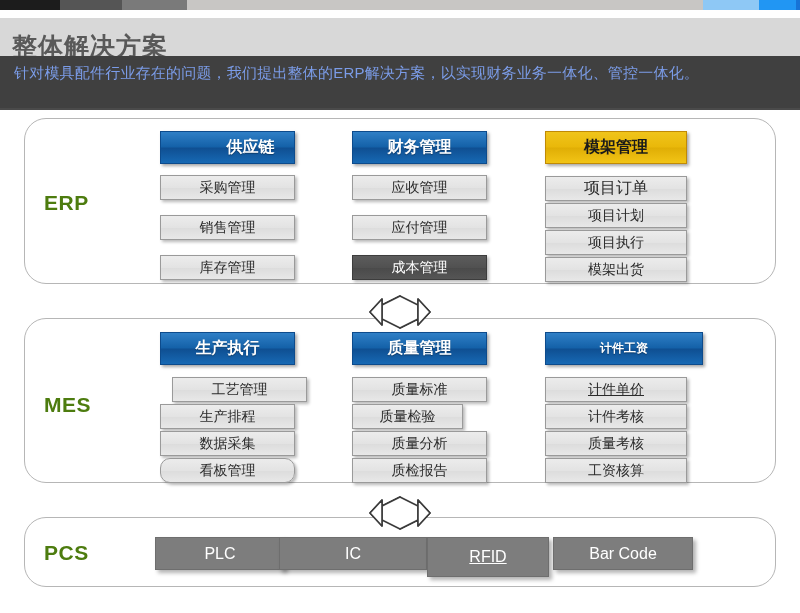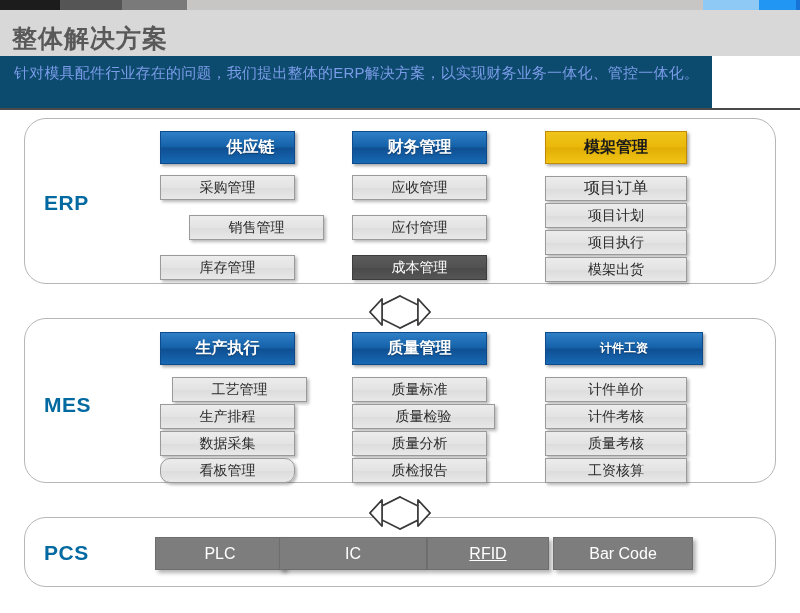--- a/index.html
+++ b/index.html
@@ -9,51 +9,51 @@
     font-family:"Liberation Sans","DejaVu Sans",sans-serif;
     overflow:hidden;
     position:relative;
   }
   
   .topbar{position:absolute;left:0;top:0;width:800px;height:10px;display:flex;}
   .topbar i{display:block;height:100%;}
 
   
   .title-band{
-    position:absolute;left:0;top:10px;width:800px;height:46px;
+    position:absolute;left:0;top:18px;width:800px;height:46px;
     background:#d8d8d8;
   }
   .title-text{
     position:absolute;left:12px;top:12px;
     font-size:25px;font-weight:bold;color:#595959;
     letter-spacing:1px;line-height:32px;
   }
   
   .subtitle-wrap{
-    position:absolute;left:0;top:56px;width:712px;height:52px;
-    background:#0c4a6e;
+    position:absolute;left:0;top:56px;width:800px;height:52px;
+    background:#404040;
   }
   .subtitle{
     position:absolute;left:14px;top:6px;width:772px;
     font-size:15px;color:#7b9ce8;line-height:22px;
     letter-spacing:.2px;
   }
   .rule{
     position:absolute;left:0;top:108px;width:800px;height:2px;background:#4a4a4a;
   }
 
   
   .layer{
     position:absolute;left:24px;width:752px;
     border:1px solid #b6b6b6;border-radius:22px;background:#fff;
     box-sizing:border-box;
   }
   .layer-label{
     position:absolute;left:44px;
-    font-size:21px;font-weight:bold;color:#0369a1;
+    font-size:21px;font-weight:bold;color:#4d7c0f;
     letter-spacing:.5px;
   }
 
   
   .box{
     position:absolute;box-sizing:border-box;
     display:flex;align-items:center;justify-content:center;
     text-align:center;white-space:nowrap;
   }
   .box.head{
@@ -111,53 +111,53 @@
 <div class="subtitle-wrap">
   <div class="subtitle">针对模具配件行业存在的问题，我们提出整体的ERP解决方案，以实现财务业务一体化、管控一体化。</div>
 </div>
 <div class="rule"></div>
 
 <div id="diagram">
     <div class="layer" style="top: 118px; height: 166px;"></div>
     <div class="layer-label" style="top: 191px;">ERP</div>
     <div class="box head" style="left: 160px; top: 131px; width: 135px; height: 33px; font-size: 16px; padding-left: 46px;">供应链</div>
     <div class="box item" style="left: 160px; top: 175px; width: 135px; height: 25px; font-size: 14px;">采购管理</div>
-    <div class="box item" style="left: 160px; top: 215px; width: 135px; height: 25px; font-size: 14px; margin-left: 29px;">销售管理</div>
+    <div class="box item" style="left: 160px; top: 215px; width: 135px; height: 25px; font-size: 14px;">销售管理</div>
     <div class="box item" style="left: 160px; top: 255px; width: 135px; height: 25px; font-size: 14px;">库存管理</div>
     <div class="box head" style="left: 352px; top: 131px; width: 135px; height: 33px; font-size: 16px;">财务管理</div>
     <div class="box item" style="left: 352px; top: 175px; width: 135px; height: 25px; font-size: 14px;">应收管理</div>
     <div class="box item" style="left: 352px; top: 215px; width: 135px; height: 25px; font-size: 14px;">应付管理</div>
     <div class="box item dark" style="left: 352px; top: 255px; width: 135px; height: 25px; font-size: 14px;">成本管理</div>
     <div class="box head gold" style="left: 545px; top: 131px; width: 142px; height: 33px; font-size: 16px;">模架管理</div>
     <div class="box item" style="left: 545px; top: 176px; width: 142px; height: 25px; font-size: 16px;">项目订单</div>
     <div class="box item" style="left: 545px; top: 203px; width: 142px; height: 25px; font-size: 14px;">项目计划</div>
     <div class="box item" style="left: 545px; top: 230px; width: 142px; height: 25px; font-size: 14px;">项目执行</div>
     <div class="box item" style="left: 545px; top: 257px; width: 142px; height: 25px; font-size: 14px;">模架出货</div>
     <div class="layer" style="top: 318px; height: 165px;"></div>
     <div class="layer-label" style="top: 393px;">MES</div>
     <div class="box head" style="left: 160px; top: 332px; width: 135px; height: 33px; font-size: 16px;">生产执行</div>
     <div class="box item" style="left: 160px; top: 377px; width: 135px; height: 25px; font-size: 14px; margin-left: 12px;">工艺管理</div>
     <div class="box item" style="left: 160px; top: 404px; width: 135px; height: 25px; font-size: 14px;">生产排程</div>
     <div class="box item" style="left: 160px; top: 431px; width: 135px; height: 25px; font-size: 14px;">数据采集</div>
     <div class="box item" style="left: 160px; top: 458px; width: 135px; height: 25px; font-size: 14px; border-radius: 10px;">看板管理</div>
     <div class="box head" style="left: 352px; top: 332px; width: 135px; height: 33px; font-size: 16px;">质量管理</div>
     <div class="box item" style="left: 352px; top: 377px; width: 135px; height: 25px; font-size: 14px;">质量标准</div>
-    <div class="box item" style="left: 352px; top: 404px; width: 143px; height: 25px; font-size: 14px;">质量检验</div>
+    <div class="box item" style="left: 352px; top: 404px; width: 111px; height: 25px; font-size: 14px;">质量检验</div>
     <div class="box item" style="left: 352px; top: 431px; width: 135px; height: 25px; font-size: 14px;">质量分析</div>
     <div class="box item" style="left: 352px; top: 458px; width: 135px; height: 25px; font-size: 14px;">质检报告</div>
     <div class="box head" style="left: 545px; top: 332px; width: 158px; height: 33px; font-size: 12px;">计件工资</div>
-    <div class="box item" style="left: 545px; top: 377px; width: 142px; height: 25px; font-size: 14px;">计件单价</div>
+    <div class="box item" style="left: 545px; top: 377px; width: 142px; height: 25px; font-size: 14px; text-decoration: underline;">计件单价</div>
     <div class="box item" style="left: 545px; top: 404px; width: 142px; height: 25px; font-size: 14px;">计件考核</div>
     <div class="box item" style="left: 545px; top: 431px; width: 142px; height: 25px; font-size: 14px;">质量考核</div>
     <div class="box item" style="left: 545px; top: 458px; width: 142px; height: 25px; font-size: 14px;">工资核算</div>
     <div class="layer" style="top: 517px; height: 70px;"></div>
     <div class="layer-label" style="top: 541px;">PCS</div>
     <div class="box pcs" style="left: 155px; top: 537px; width: 130px; height: 33px; font-size: 16px;">PLC</div>
     <div class="box pcs" style="left: 279px; top: 537px; width: 148px; height: 33px; font-size: 16px;">IC</div>
-    <div class="box pcs" style="left: 427px; top: 537px; width: 122px; height: 33px; font-size: 16px; text-decoration: underline;">RFID</div>
+    <div class="box pcs" style="left: 427px; top: 537px; width: 122px; height: 40px; font-size: 16px; text-decoration: underline;">RFID</div>
     <div class="box pcs" style="left: 553px; top: 537px; width: 140px; height: 33px; font-size: 16px;">Bar Code</div>
     <div class="connector" style="left: 369px; top: 295px;">
       <svg width="62" height="34" viewBox="0 0 62 34">
         <polygon points="13,10 13,4 1,17 13,30 13,24 23,24 31,33 49,24 49,30 61,17 49,4 49,10 39,10 31,1 13,10" fill="#ffffff" stroke="#3b3b3b" stroke-width="1.6" stroke-linejoin="round"></polygon>
         <polygon points="31,1 49,10 49,24 31,33 13,24 13,10" fill="#ffffff" stroke="#3b3b3b" stroke-width="1.6" stroke-linejoin="round"></polygon>
         <polygon points="13,10 13,4 1,17 13,30 13,24" fill="#ffffff" stroke="#3b3b3b" stroke-width="1.6" stroke-linejoin="round"></polygon>
         <polygon points="49,10 49,4 61,17 49,30 49,24" fill="#ffffff" stroke="#3b3b3b" stroke-width="1.6" stroke-linejoin="round"></polygon>
       </svg>
     </div>
     <div class="connector" style="left: 369px; top: 496px;">

